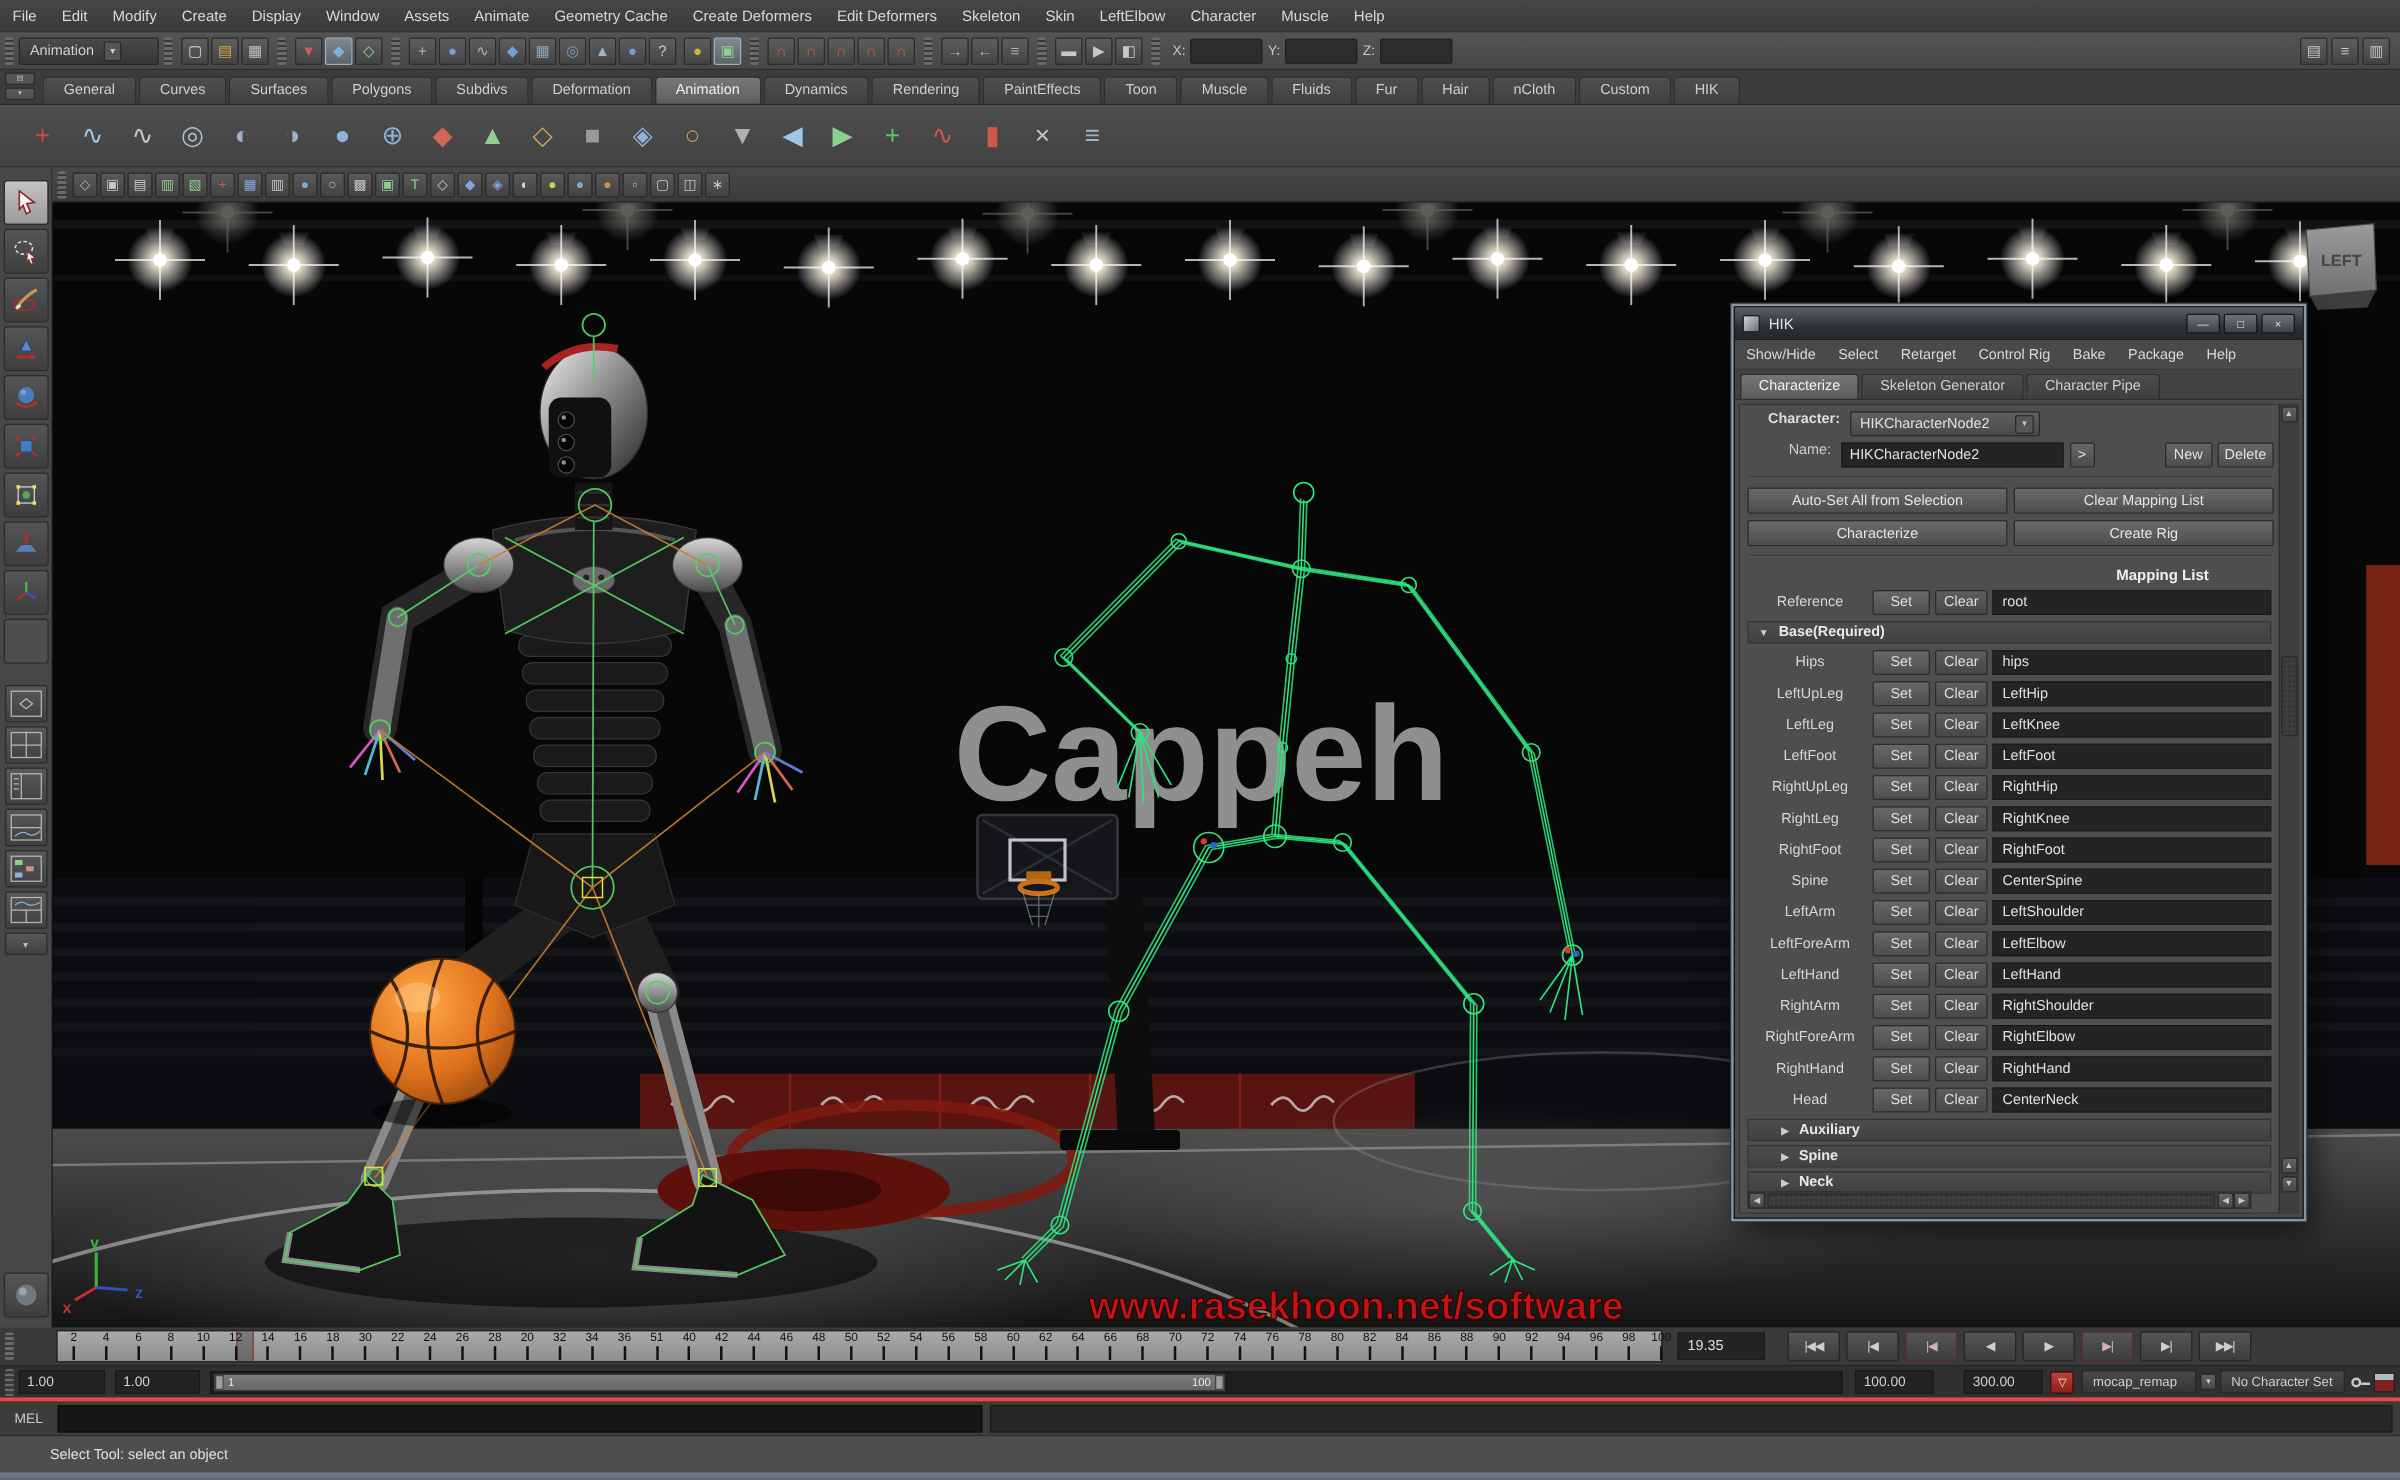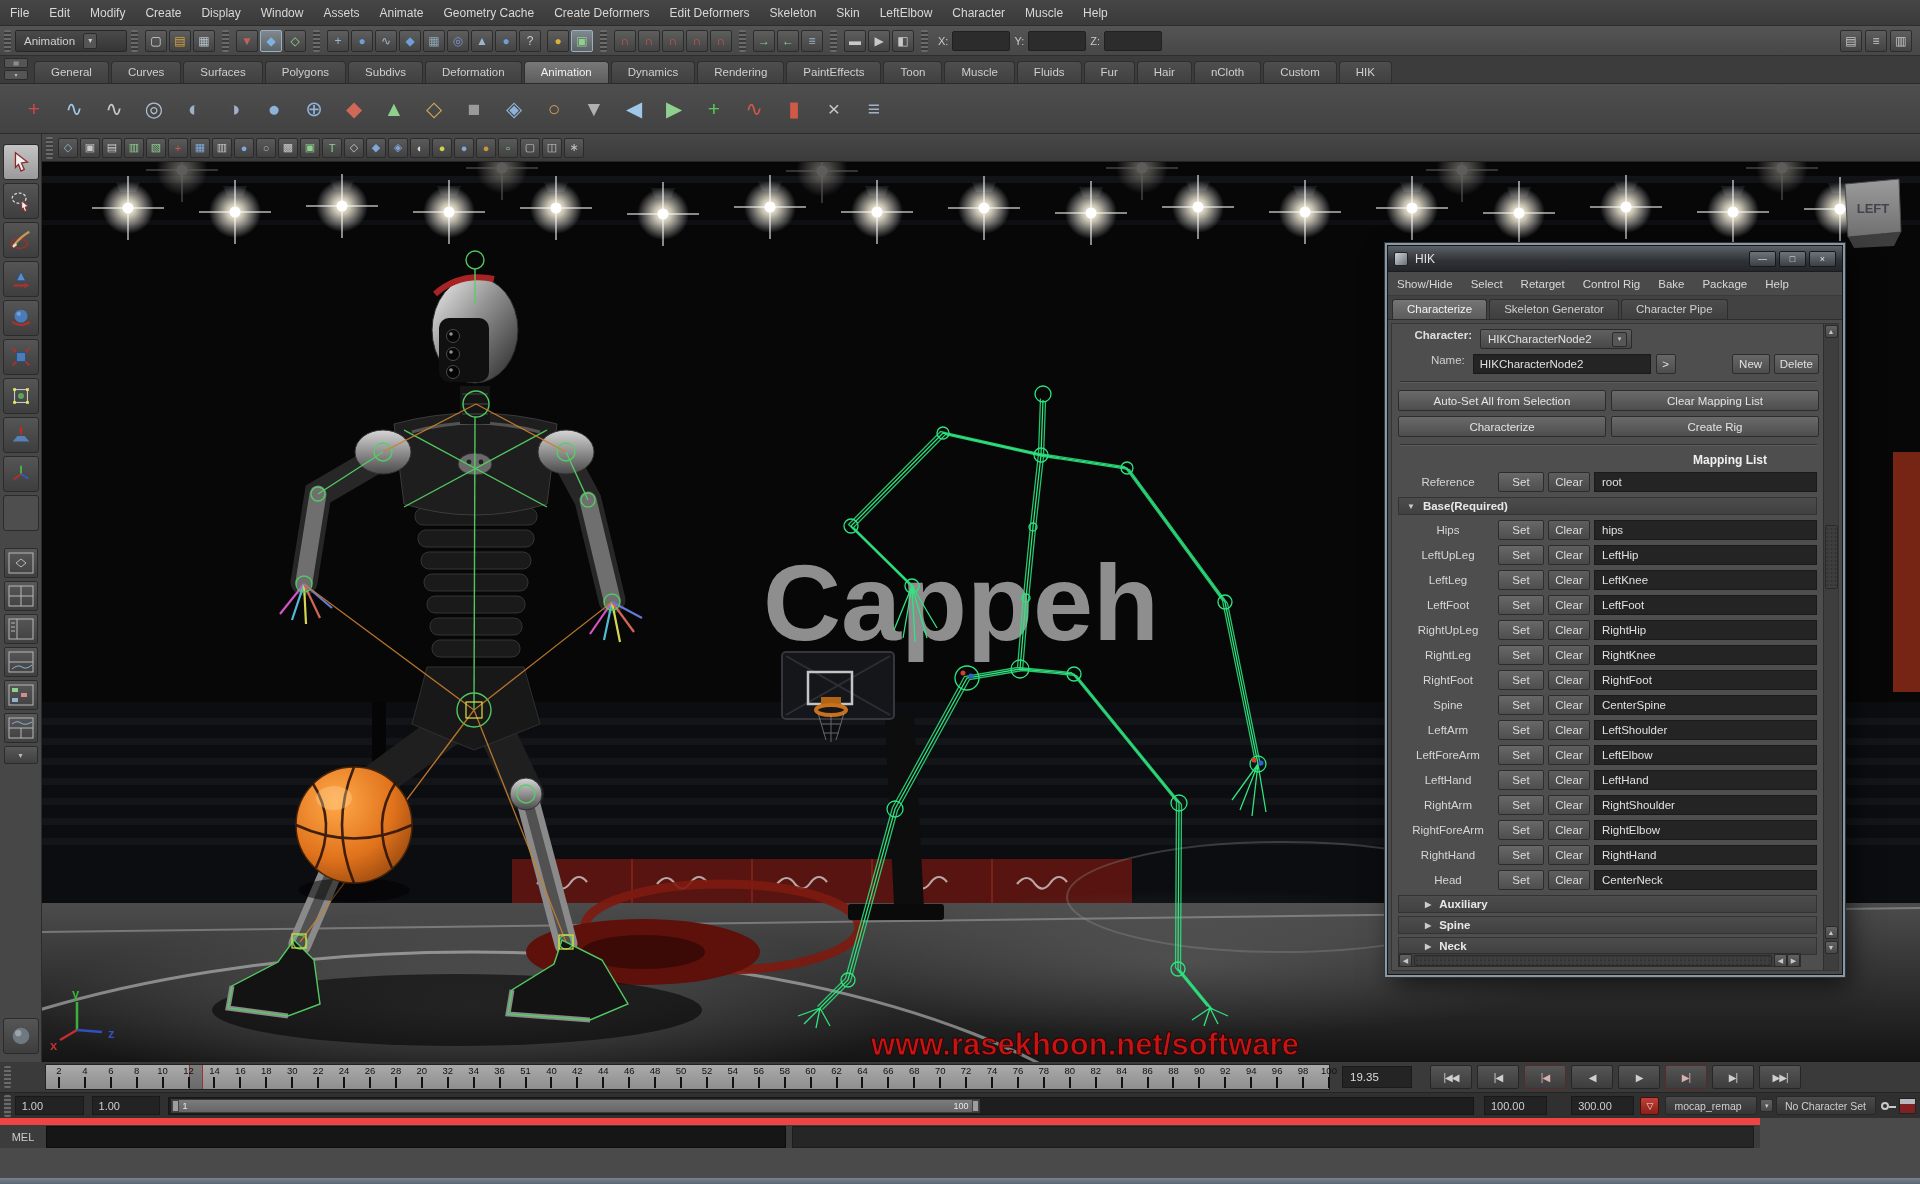--- a/index.html
+++ b/index.html
@@ -127,21 +127,21 @@
   .rangebar .h { width:7px; height:12px; background:#9d9d9d; border:1px solid #444; }
   .rangebar .lab { font-size:9px; color:#e8e8e8; padding:0 3px; }
   .rangebar .lab.right { margin-left:auto; }
   .autokey { width:20px; height:18px; background:linear-gradient(#c04038,#8a2018); border:1px solid #4a0d08; border-radius:2px;
     color:#f0e0e0; font-size:9px; display:flex; align-items:center; justify-content:center; margin:0 6px; }
   .keyic { position:relative; width:16px; height:16px; margin:0 4px; }
   .keyic i { position:absolute; left:1px; top:4px; width:8px; height:8px; border:2px solid #c8c8c8; border-radius:50%; }
   .keyic b { position:absolute; left:9px; top:8px; width:7px; height:2px; background:#c8c8c8; }
   .clapic { width:18px; height:16px; background:linear-gradient(#b8b8c0 0 5px,#802020 5px 100%); border:1px solid #222; margin-right:4px; }
 
-  .cmdline { position:absolute; left:0; top:1118px; width:1760px; height:30px; background:#3c3c3c; display:flex; align-items:center; border-top:7px solid #ef4444; }
+  .cmdline { position:absolute; left:0; top:1118px; width:1920px; height:30px; background:#3c3c3c; display:flex; align-items:center; border-top:3px solid #ef4444; }
   .cmdlabel { width:46px; text-align:center; color:#cccccc; font-size:11px; }
   .cmdinput { width:740px; height:22px; background:#161616; border:1px solid #0e0e0e; }
   .cmdresult { flex:1; height:22px; background:#262626; border:1px solid #1c1c1c; margin:0 6px; }
   .helpline { position:absolute; left:0; top:1148px; width:1920px; height:30px; background:#4e4e4e; border-top:1px solid #2e2e2e;
     display:flex; align-items:center; color:#e0e0e0; font-size:11.5px; padding-left:40px; }
   .bottomedge { position:absolute; left:0; top:1178px; width:1920px; height:6px; background:linear-gradient(#76828e,#5a6570); }
 </style>
 </head>
 <body>
 
@@ -1500,14 +1500,17 @@
       </div>
     <div class="clapic" data-name="anim-snapshot-icon"></div>
   </div>
 
   <div class="cmdline" data-name="command-line-row">
     <div class="cmdlabel" data-name="command-line-mode-label">MEL</div>
     <div class="cmdinput" data-name="command-line-input"></div>
     <div class="cmdresult" data-name="command-line-result"></div>
   </div>
 
+  <div class="helpline" data-name="help-line">
+    <span data-name="help-line-text">Select Tool: select an object</span>
+  </div>
   <div class="bottomedge" data-name="window-bottom-edge"></div>
 </div>
 
 </body></html>

